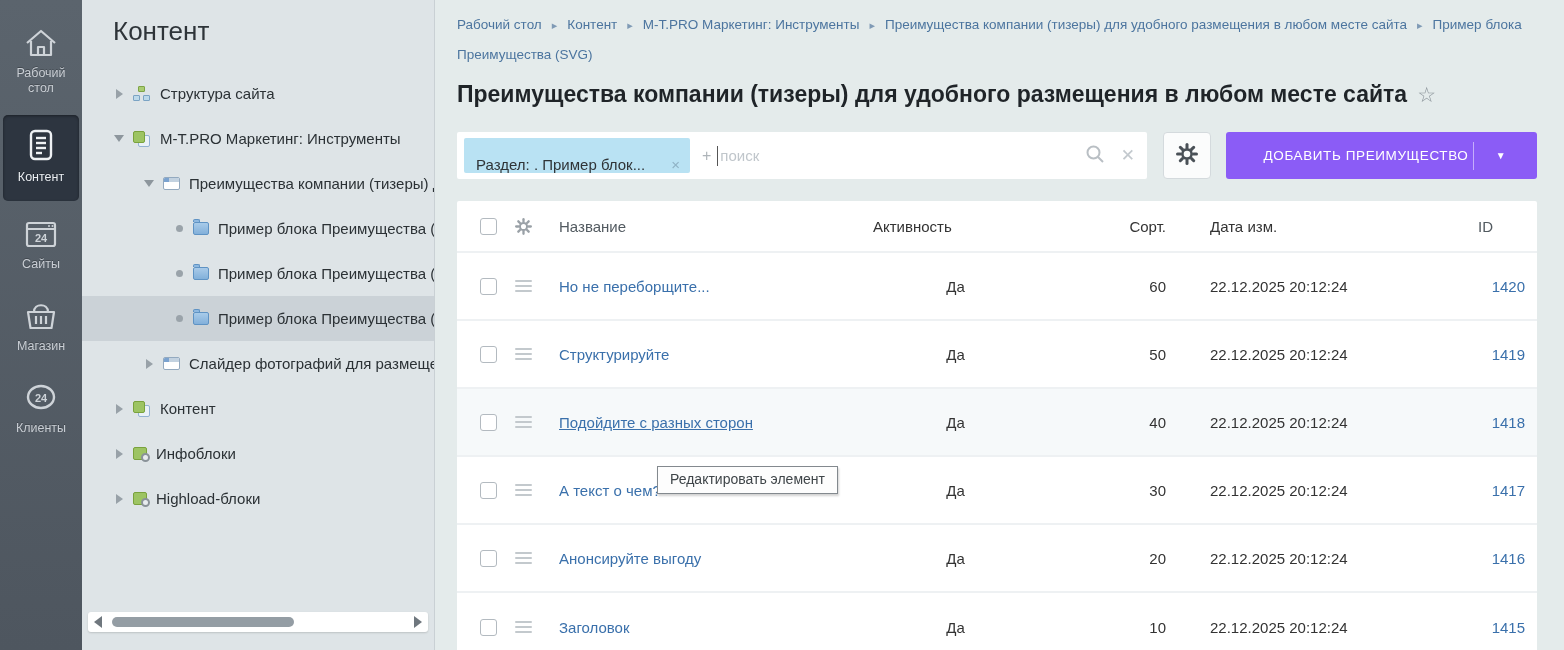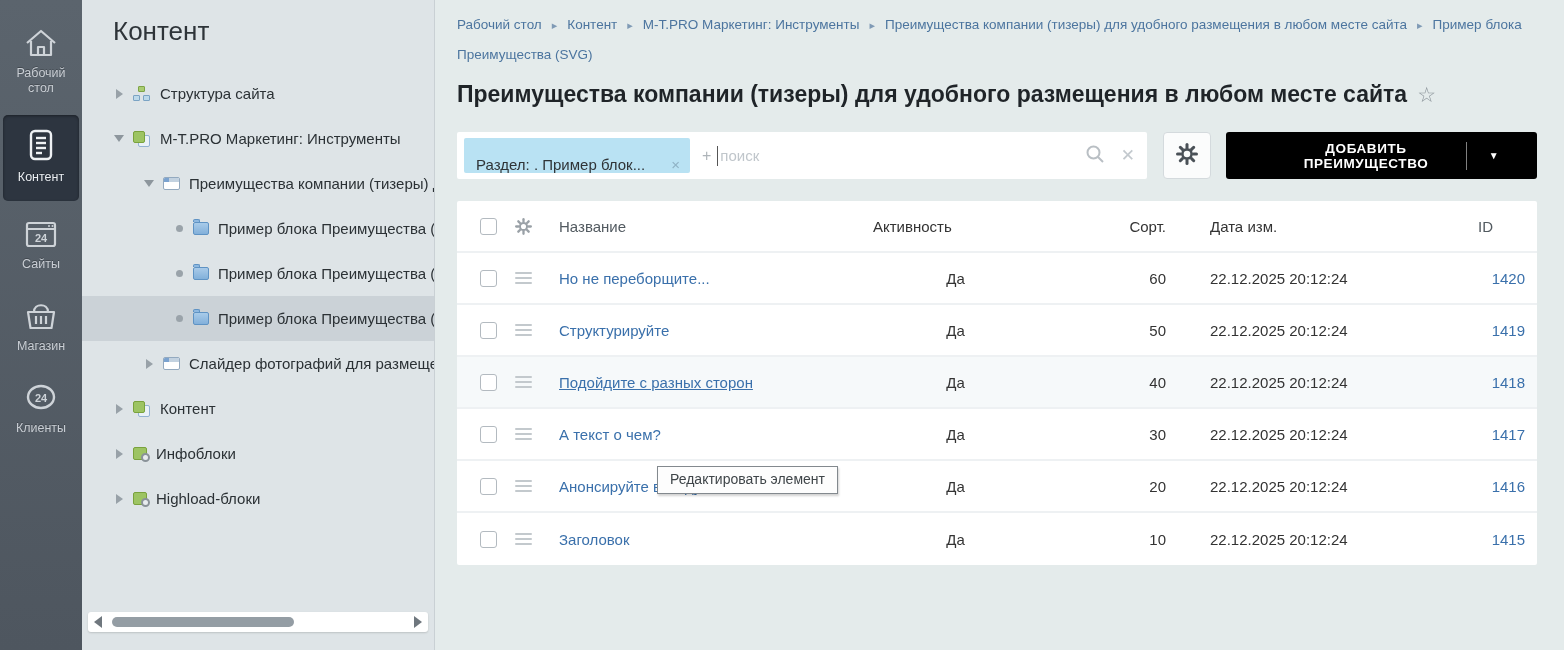--- a/index.html
+++ b/index.html
@@ -62,28 +62,28 @@
   .filterbox { width:690px; background:#fff; border-radius:2px; display:flex; align-items:center; padding:0 12px 0 7px; }
   .filter-chip { background:#b9e2f3; border-radius:2px; height:35px; display:flex; align-items:flex-end; padding:0 10px 0 12px; font-size:15px; color:#2f3437; cursor:pointer; }
   .chip-x { margin-left:26px; color:#8fb2c4; font-size:15px; cursor:pointer; }
   .plus-hint { color:#aeb4b9; font-size:16px; margin:0 6px 0 12px; }
   .caret-line { width:1px; height:20px; background:#555; margin-right:2px; }
   .filter-input { flex:1; border:none; outline:none; font-size:15px; font-family:"Liberation Sans",sans-serif; color:#333; background:transparent; }
   .filter-input::placeholder { color:#c0c6cb; }
   .search-icon { margin-right:16px; cursor:pointer; }
   .clear-x { color:#c3c9ce; font-size:17px; cursor:pointer; }
   .gear-btn { width:48px; margin-left:16px; background:#fbfcfc; border:1px solid #d4dadd; border-radius:4px; display:flex; align-items:center; justify-content:center; cursor:pointer; }
-  .add-btn { margin-left:15px; flex:1; background:#000000; border:none; border-radius:3px; color:#fff; font-family:"Liberation Sans",sans-serif; font-weight:bold; font-size:13.5px; letter-spacing:.6px; display:flex; align-items:center; cursor:pointer; padding:16px; }
+  .add-btn { margin-left:15px; flex:1; background:#8b5cf6; border:none; border-radius:3px; color:#fff; font-family:"Liberation Sans",sans-serif; font-weight:normal; font-size:13.5px; letter-spacing:.6px; display:flex; align-items:center; cursor:pointer; padding:9px; }
   .add-label { flex:1; text-align:center; padding-left:24px; }
   .add-divider { width:1px; height:28px; background:rgba(255,255,255,.5); }
   .add-caret { width:54px; text-align:center; font-size:10px; }
 
   
   .grid { margin-top:22px; background:#fff; border-radius:2px; }
-  .g-row { display:grid; grid-template-columns:46px 40px 330px 165px 130px 222px 1fr; align-items:center; height:52px; border-bottom:2px solid #eef1f3; }
+  .g-row { display:grid; grid-template-columns:46px 40px 330px 165px 130px 222px 1fr; align-items:center; height:68px; border-bottom:2px solid #eef1f3; }
   .g-head { height:52px; color:#525a60; font-size:14.5px; border-bottom:2px solid #eef1f3; }
   .g-row:last-child { border-bottom:none; }
   .g-row.hovered { background:#f6f9fa; }
   .c-check { display:flex; justify-content:flex-end; padding-right:6px; }
   .cbx { appearance:none; -webkit-appearance:none; width:17px; height:17px; border:1px solid #b3bac0; border-radius:3px; background:#fff; cursor:pointer; }
   .c-drag { display:flex; justify-content:center; }
   .drag-handle { width:17px; cursor:grab; }
   .drag-handle i { display:block; height:2px; background:#c3c9cd; margin:3px 0; border-radius:1px; }
   .c-name { padding-left:16px; font-size:15px; }
   .c-name a { color:#3a70ab; text-decoration:none; cursor:pointer; }

